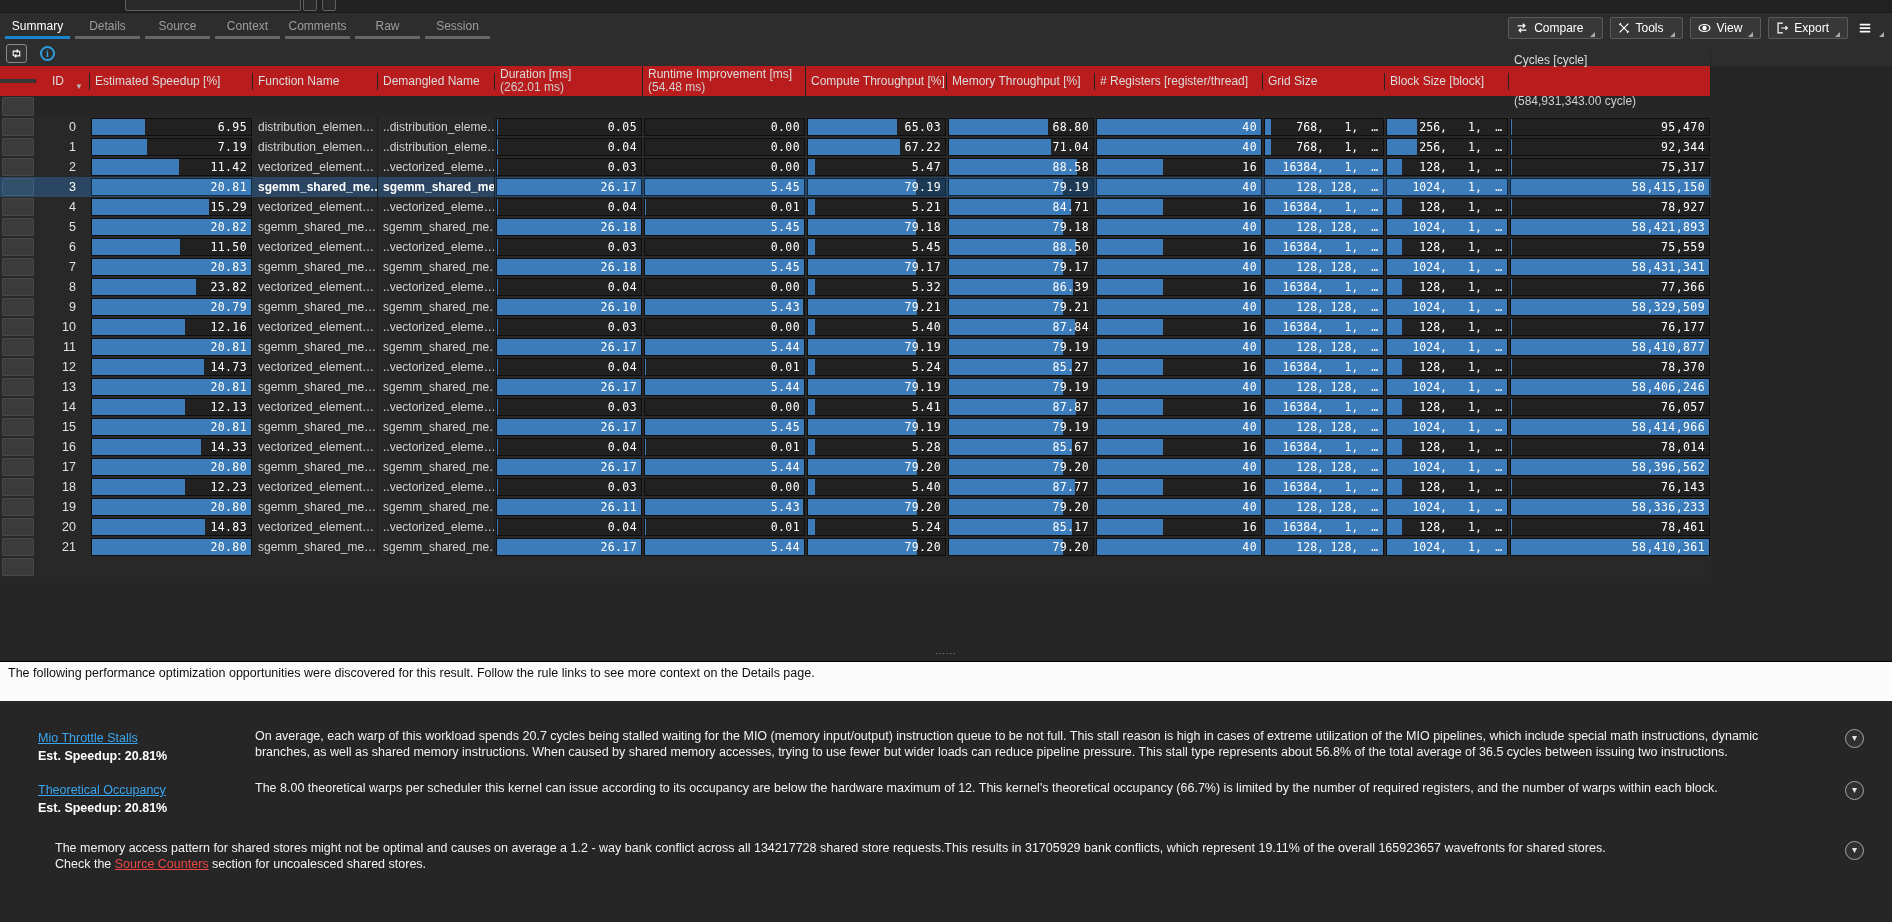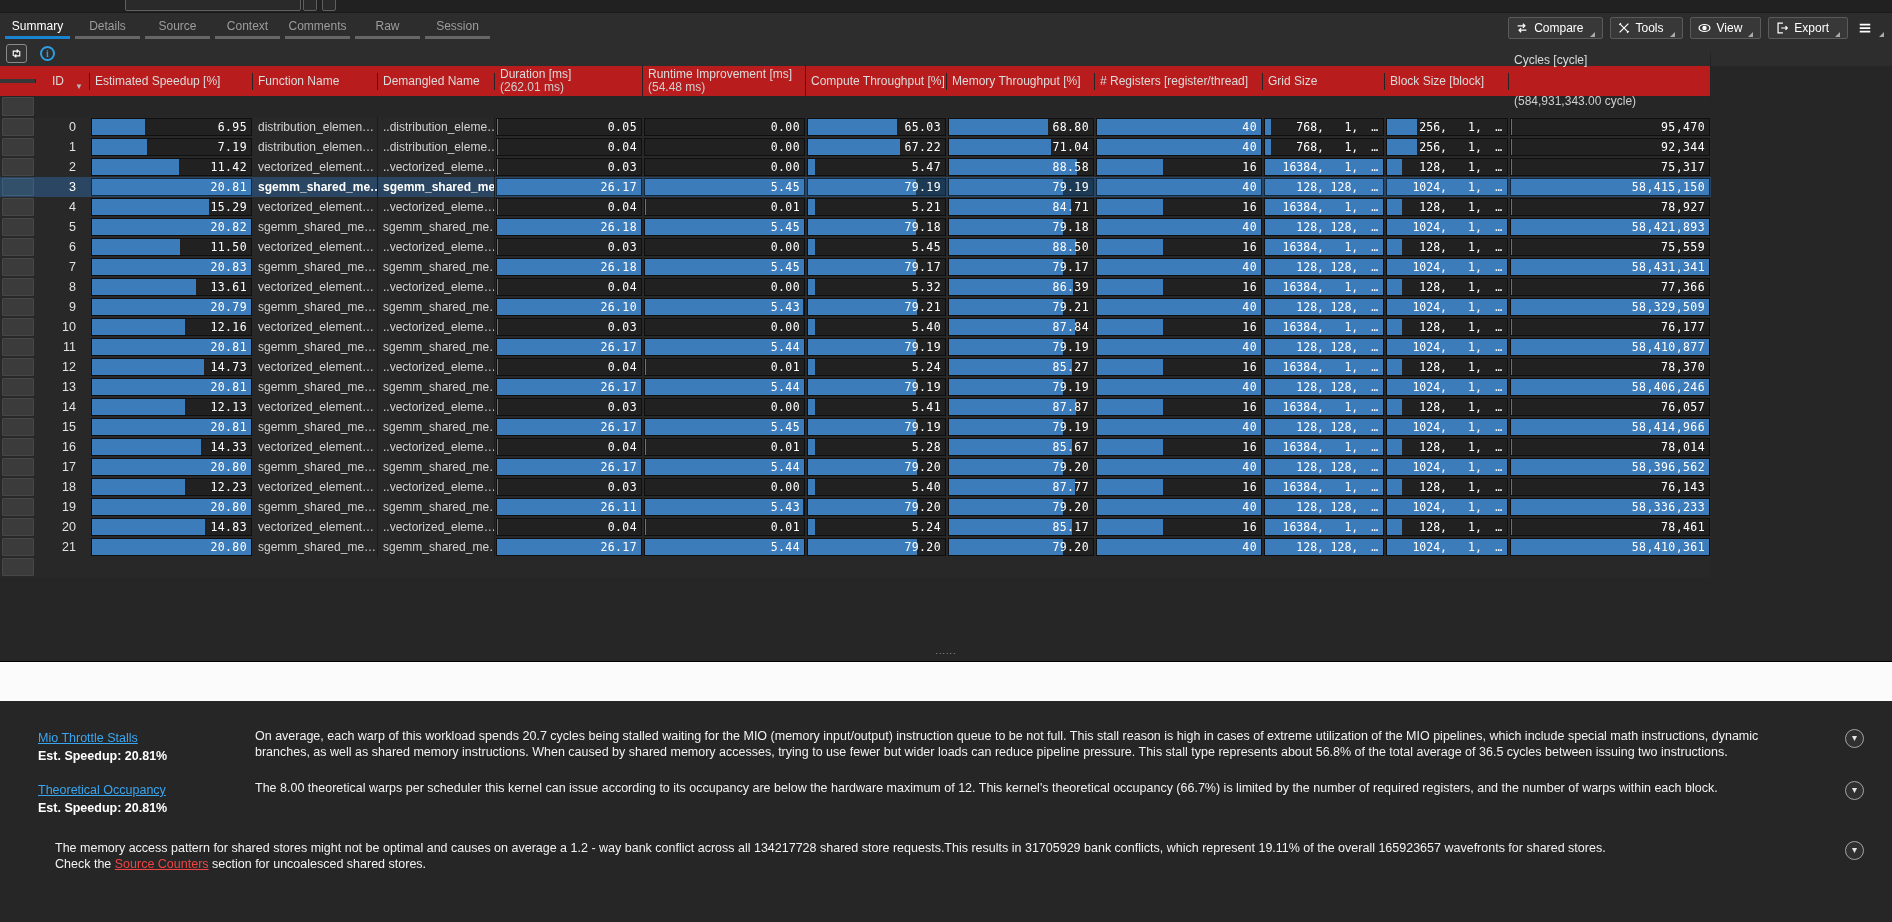--- a/index.html
+++ b/index.html
@@ -735,21 +735,21 @@
           </div>
         </div>
         <div class="trow">
           <div class="handle">
             <div class="hbox"></div>
           </div>
           <div class="cell col0 idcell">8</div>
           <div class="cell col1">
             <div class="box">
               <div class="bar" style="width:65.33845415266443%"></div>
-              <span class="val">13.61</span>
+              <span class="val">23.82</span>
             </div>
           </div>
           <div class="cell col2 tcell">vectorized_element…</div>
           <div class="cell col3 tcell">..vectorized_eleme…</div>
           <div class="cell col4">
             <div class="box">
               <div class="bar" style="width:0.15278838808250572%"></div>
               <span class="val">0.04</span>
             </div>
           </div>
@@ -1662,20 +1662,21 @@
           <div class="handle">
             <div class="hbox"></div>
           </div>
         </div>
       </div>
   </div>
 
   <div class="splitter">......</div>
 
   <div class="notebar">
+    <div class="l1">The following performance optimization opportunities were discovered for this result. Follow the rule links to see more context on the Details page.</div>
   </div>
 
   <div class="rules">
 
     <div class="rule">
       <div class="rule-left">
         <span class="rlink">Mio Throttle Stalls</span>
         <div class="rspeed">Est. Speedup: 20.81%</div>
       </div>
       <div class="rdesc"><span>On average, each warp of this workload spends 20.7 cycles being stalled waiting for the MIO (memory input/output) instruction queue to be not full. This stall reason is high in cases of extreme utilization of the MIO pipelines, which include special math instructions, dynamic branches, as well as shared memory instructions. When caused by shared memory accesses, trying to use fewer but wider loads can reduce pipeline pressure. This stall type represents about 56.8% of the total average of 36.5 cycles between issuing two instructions.</span><a></a><span></span></div>

